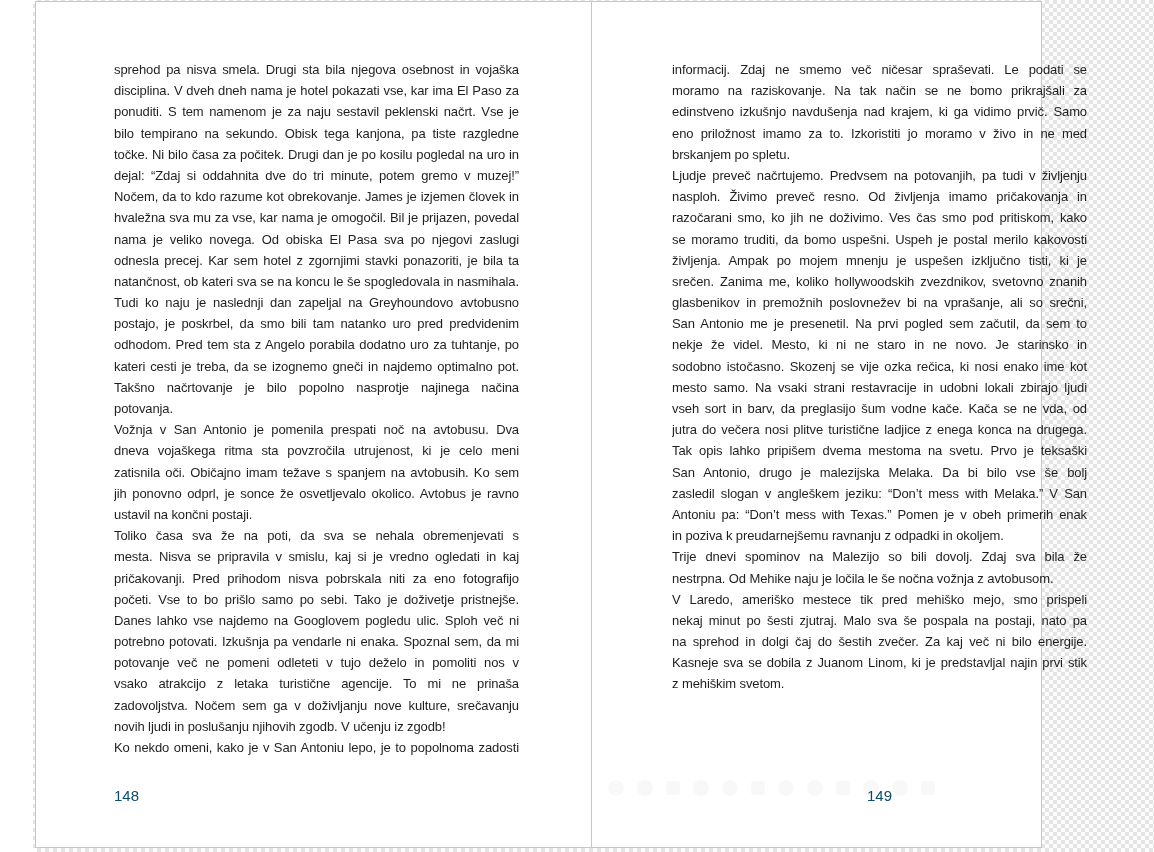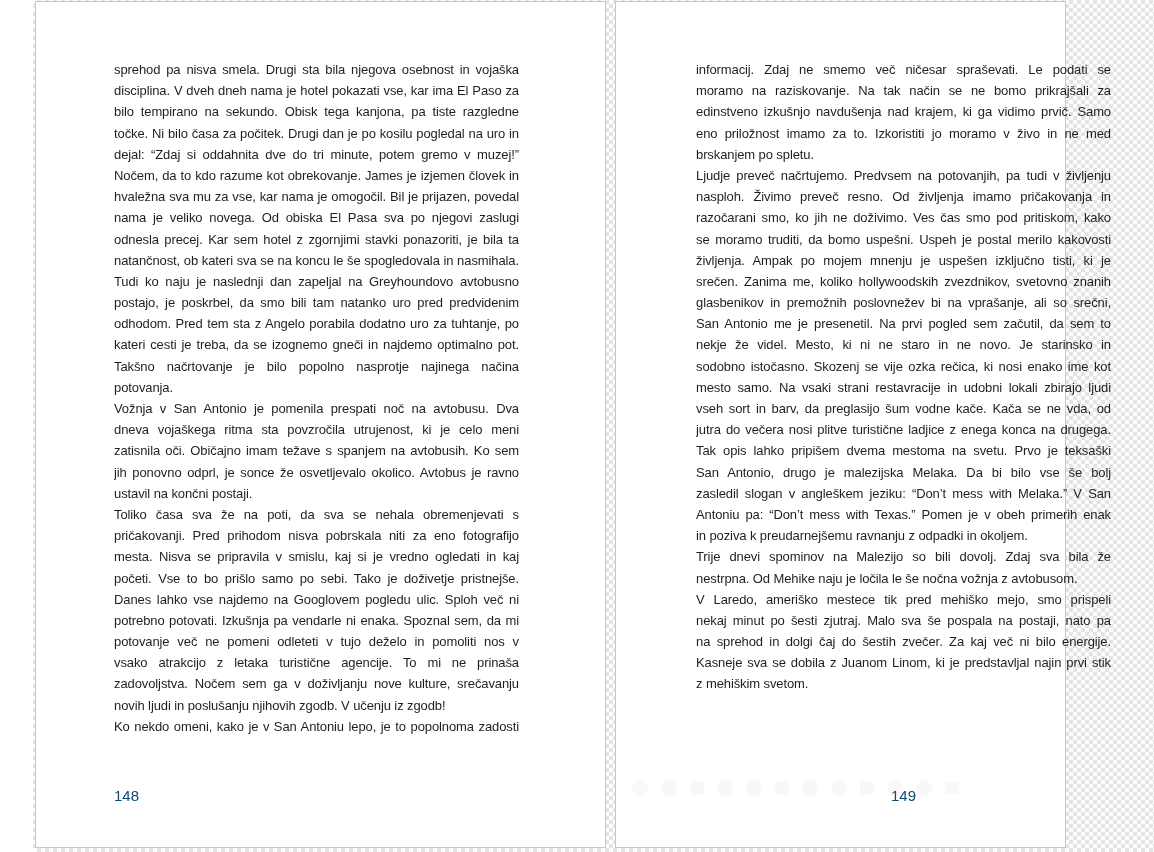--- a/index.html
+++ b/index.html
@@ -16,21 +16,21 @@
     background-position:0 0,4px 4px;
     margin-left:33px;
   }
   .page{
     position:absolute;top:1px;height:847px;
     background:#ffffff;
     border:1px solid #c7c7c7;
     box-sizing:border-box;
   }
   #page-left{left:2px;width:571px;}
-  #page-right{left:582px;width:451px;}
+  #page-right{left:558px;width:451px;}
   .text-column{
     position:absolute;top:57px;
     color:#1f1f1f;
     font-size:13px;
     line-height:21.2px;
     letter-spacing:-0.1px;
   }
   #page-left  .text-column{left:78px;width:405px;}
   #page-right .text-column{left:80px;width:415px;}
   .paragraph{margin:0;padding:0;}
@@ -62,20 +62,21 @@
 </head>
 <body>
 
 <div class="spread">
 
   <div class="page" id="page-left">
     <div class="text-column">
         <div class="paragraph">
           <div class="line">sprehod pa nisva smela. Drugi sta bila njegova osebnost in vojaška</div>
           <div class="line">disciplina. V dveh dneh nama je hotel pokazati vse, kar ima El Paso za</div>
+          <div class="line">ponuditi. S tem namenom je za naju sestavil peklenski načrt. Vse je</div>
           <div class="line">bilo tempirano na sekundo. Obisk tega kanjona, pa tiste razgledne</div>
           <div class="line">točke. Ni bilo časa za počitek. Drugi dan je po kosilu pogledal na uro in</div>
           <div class="line">dejal: “Zdaj si oddahnita dve do tri minute, potem gremo v muzej!”</div>
           <div class="line">Nočem, da to kdo razume kot obrekovanje. James je izjemen človek in</div>
           <div class="line">hvaležna sva mu za vse, kar nama je omogočil. Bil je prijazen, povedal</div>
           <div class="line">nama je veliko novega. Od obiska El Pasa sva po njegovi zaslugi</div>
           <div class="line">odnesla precej. Kar sem hotel z zgornjimi stavki ponazoriti, je bila ta</div>
           <div class="line">natančnost, ob kateri sva se na koncu le še spogledovala in nasmihala.</div>
           <div class="line">Tudi ko naju je naslednji dan zapeljal na Greyhoundovo avtobusno</div>
           <div class="line">postajo, je poskrbel, da smo bili tam natanko uro pred predvidenim</div>
@@ -86,22 +87,22 @@
         </div>
         <div class="paragraph">
           <div class="line">Vožnja v San Antonio je pomenila prespati noč na avtobusu. Dva</div>
           <div class="line">dneva vojaškega ritma sta povzročila utrujenost, ki je celo meni</div>
           <div class="line">zatisnila oči. Običajno imam težave s spanjem na avtobusih. Ko sem</div>
           <div class="line">jih ponovno odprl, je sonce že osvetljevalo okolico. Avtobus je ravno</div>
           <div class="line lastline">ustavil na končni postaji.</div>
         </div>
         <div class="paragraph">
           <div class="line">Toliko časa sva že na poti, da sva se nehala obremenjevati s</div>
+          <div class="line">mesta. Nisva se pripravila v smislu, kaj si je vredno ogledati in kaj</div>
           <div class="line">pričakovanji. Pred prihodom nisva pobrskala niti za eno fotografijo</div>
-          <div class="line">mesta. Nisva se pripravila v smislu, kaj si je vredno ogledati in kaj</div>
           <div class="line">početi. Vse to bo prišlo samo po sebi. Tako je doživetje pristnejše.</div>
           <div class="line">Danes lahko vse najdemo na Googlovem pogledu ulic. Sploh več ni</div>
           <div class="line">potrebno potovati. Izkušnja pa vendarle ni enaka. Spoznal sem, da mi</div>
           <div class="line">potovanje več ne pomeni odleteti v tujo deželo in pomoliti nos v</div>
           <div class="line">vsako atrakcijo z letaka turistične agencije. To mi ne prinaša</div>
           <div class="line">zadovoljstva. Nočem sem ga v doživljanju nove kulture, srečavanju</div>
           <div class="line lastline">novih ljudi in poslušanju njihovih zgodb. V učenju iz zgodb!</div>
         </div>
         <div class="paragraph">
           <div class="line">Ko nekdo omeni, kako je v San Antoniu lepo, je to popolnoma zadosti</div>

